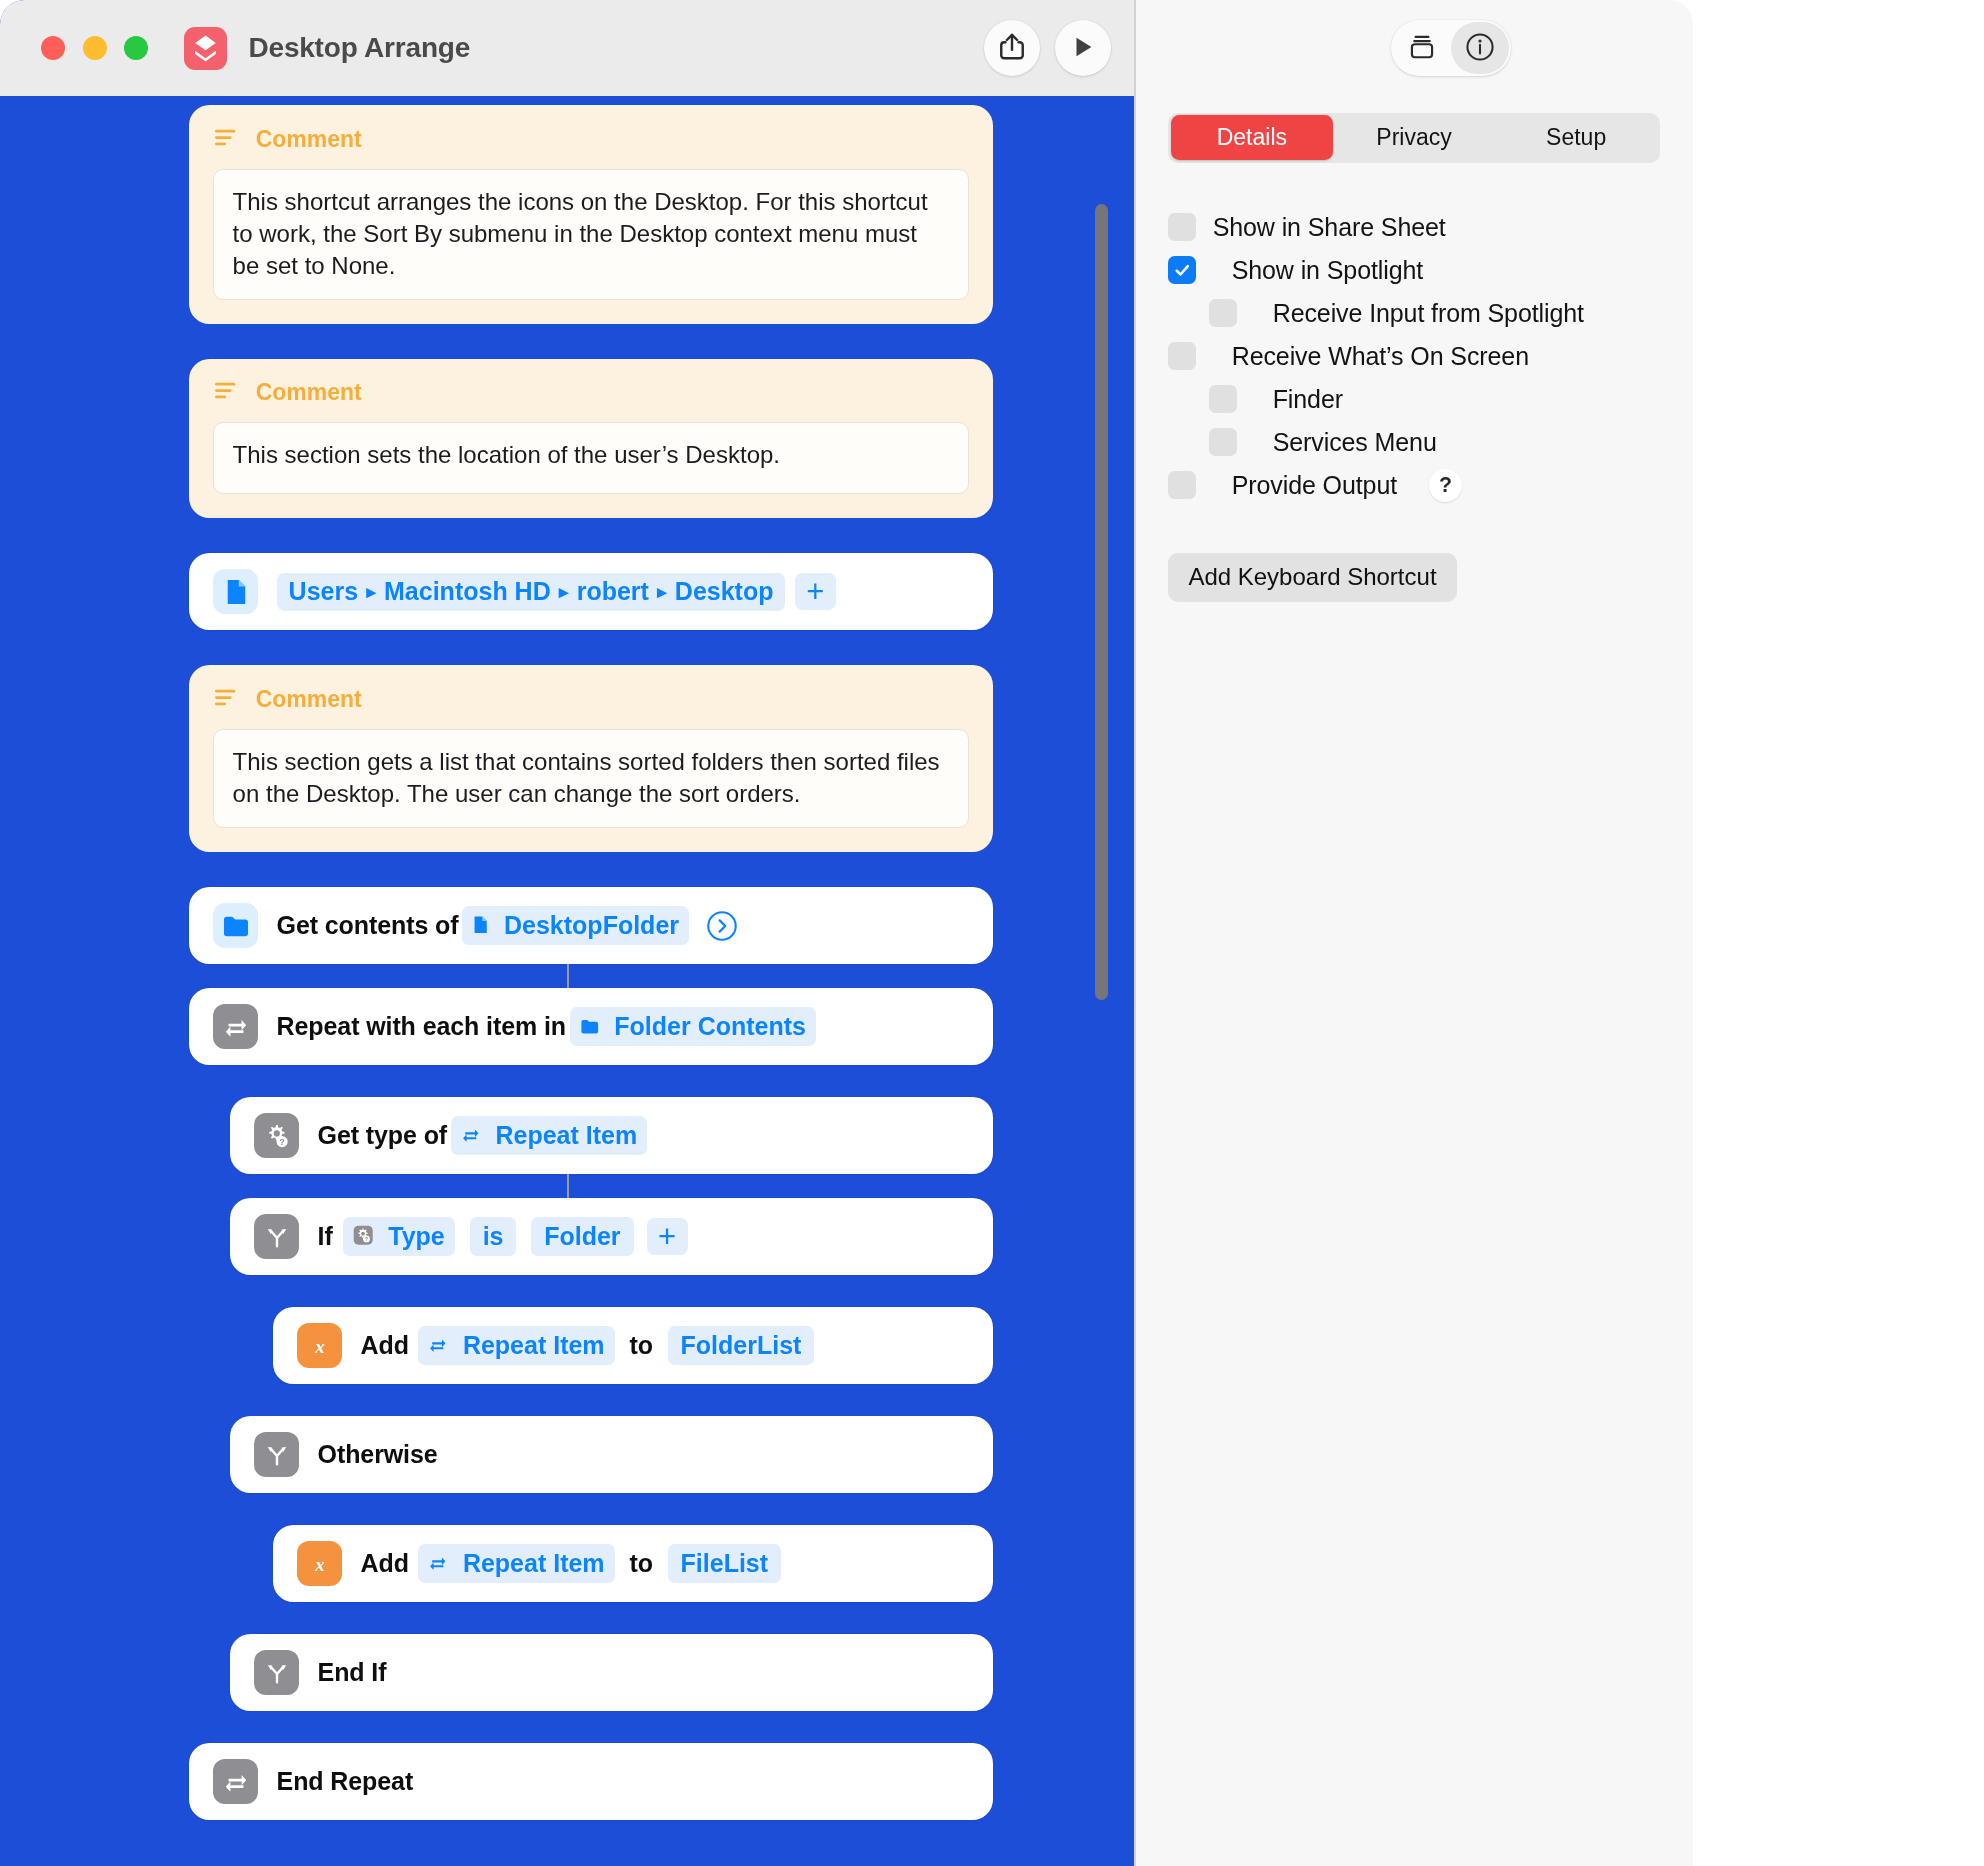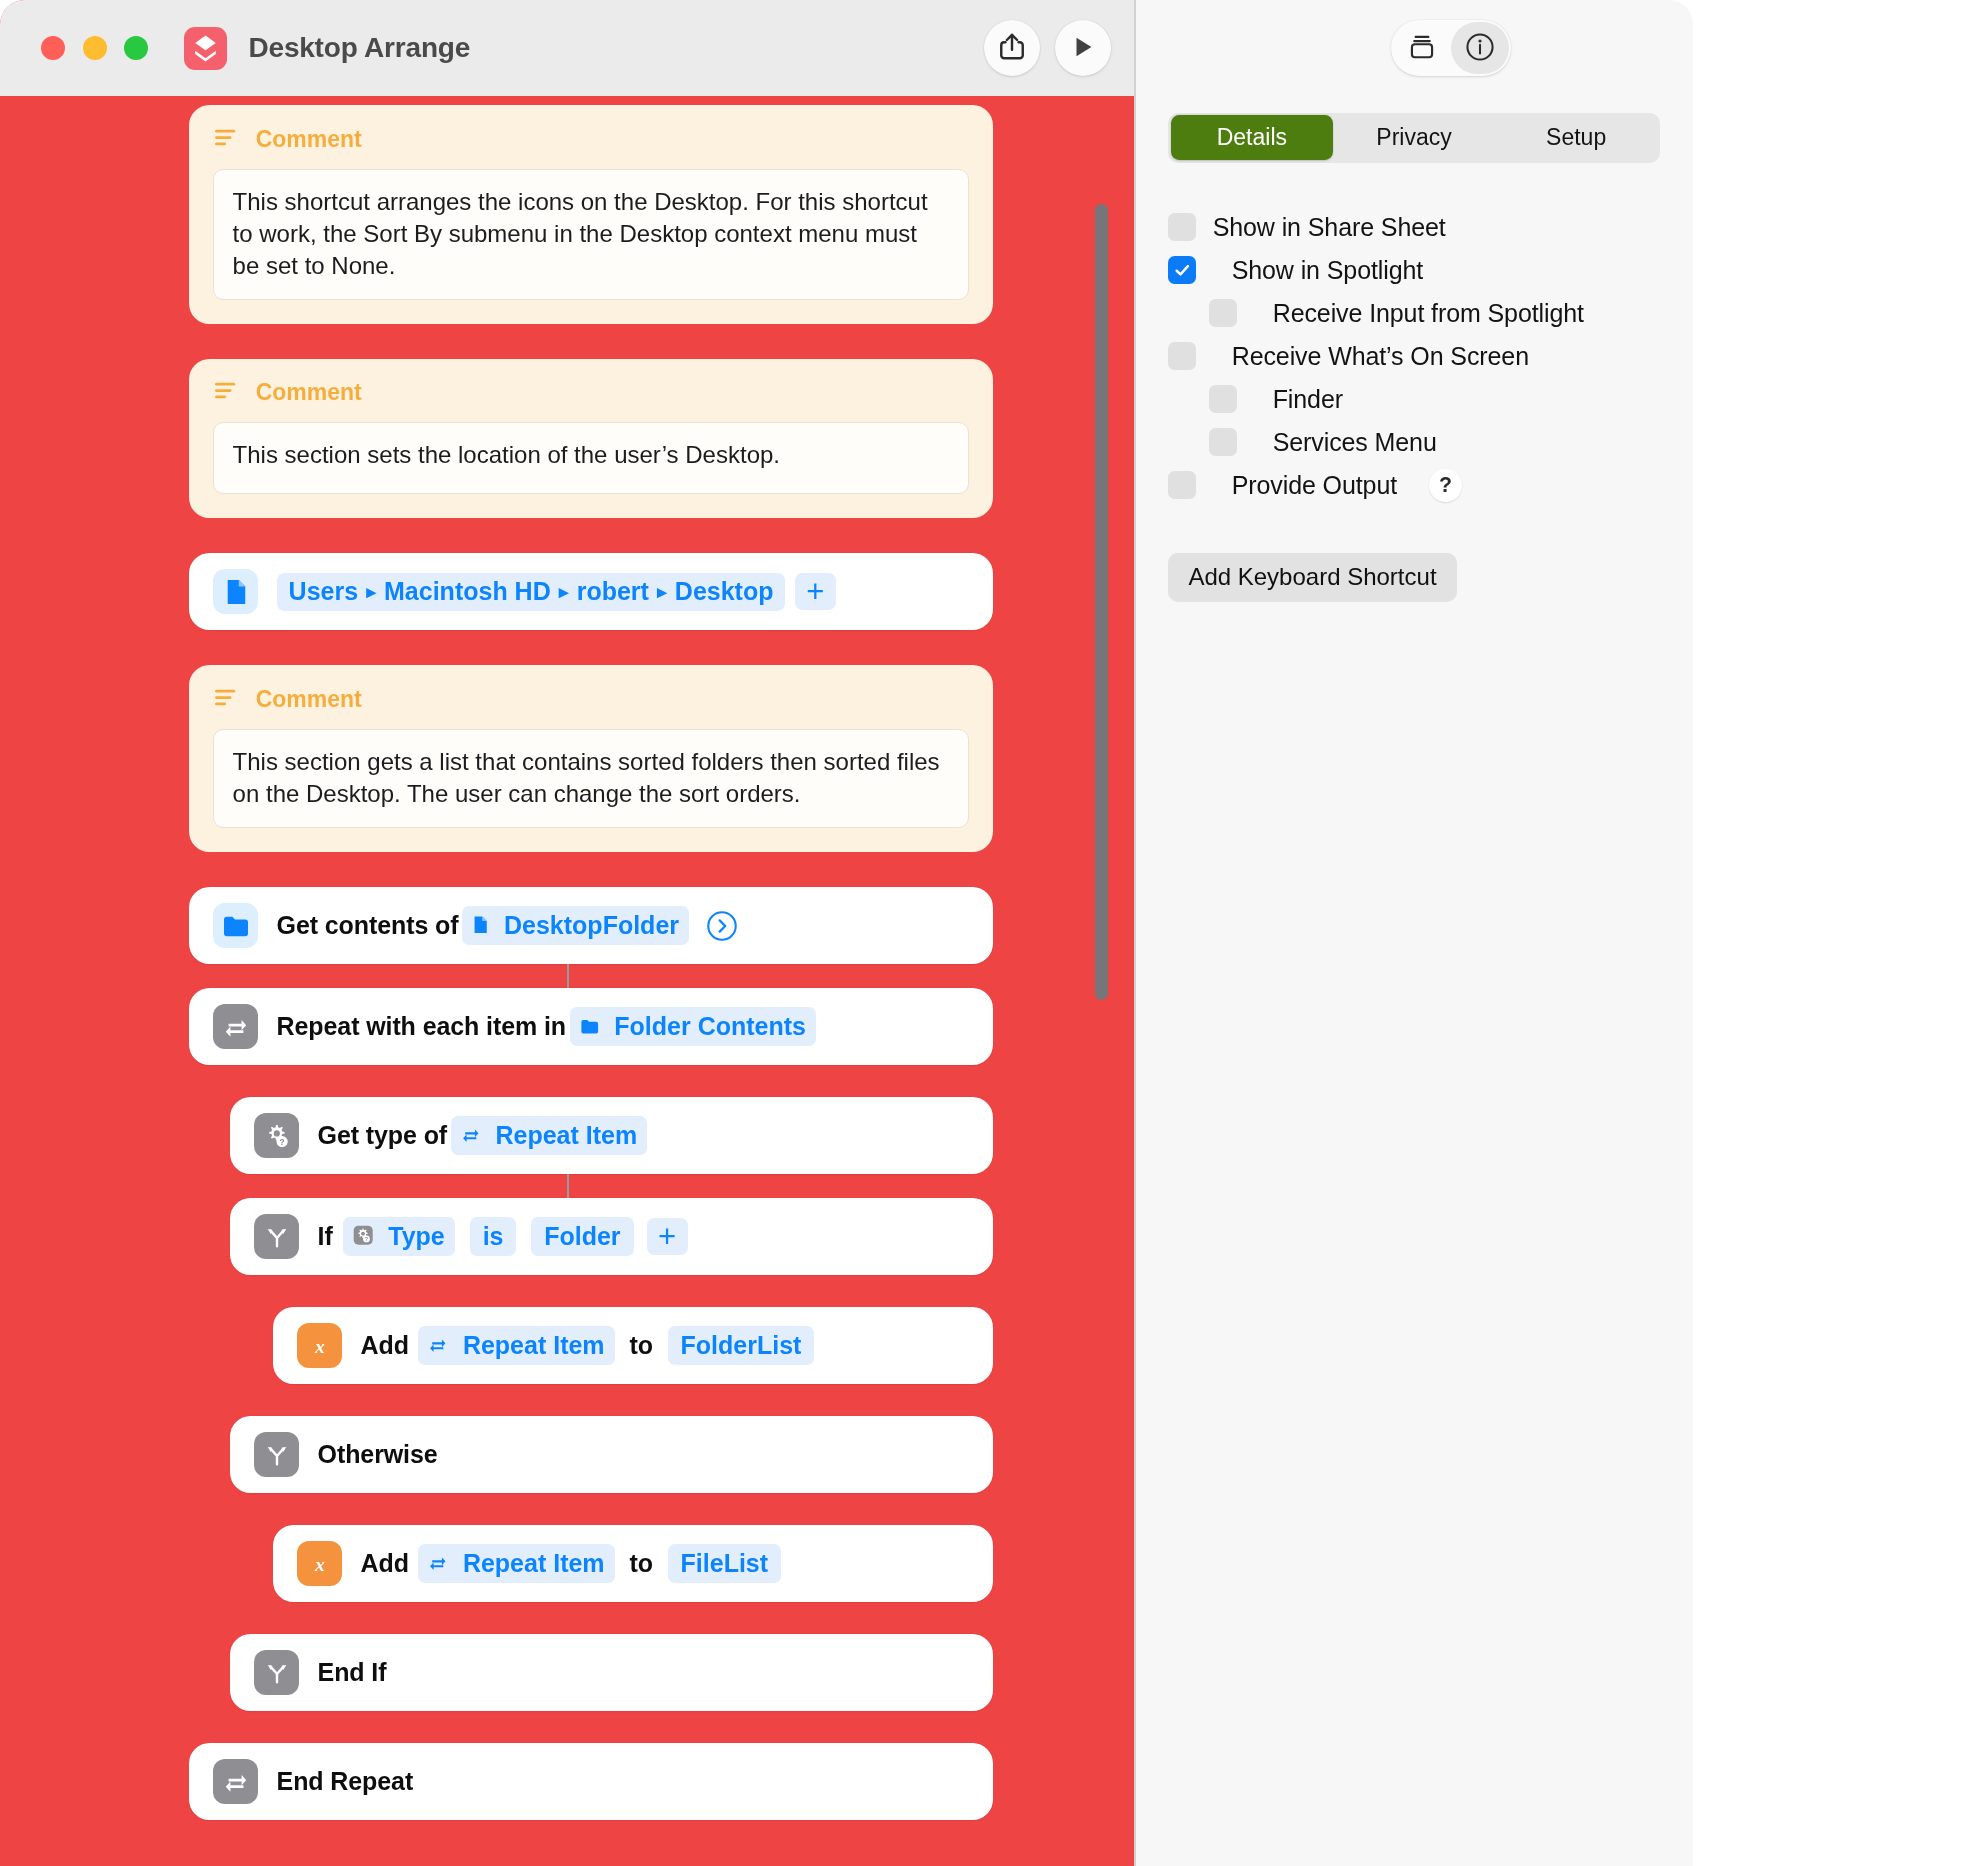--- a/index.html
+++ b/index.html
@@ -20,21 +20,21 @@
     display: flex;
     border-radius: 24px 24px 0 0;
     overflow: hidden;
   }
 
   
   .editor-pane {
     position: relative;
     width: 1136px;
     height: 1866px;
-    background: #ef4444;
+    background: #1d4ed8;
     border-radius: 24px 0 0 0;
     overflow: hidden;
   }
 
   .titlebar {
     position: relative;
     height: 96px;
     display: flex;
     align-items: center;
     padding: 0 0 0 41px;
@@ -287,21 +287,21 @@
   .tab {
     flex: 1;
     text-align: center;
     font-size: 23px;
     color: #141414;
     line-height: 45px;
     border-radius: 8.3px;
     position: relative;
   }
   .tab.active {
-    background: #4d7c0f;
+    background: #ef4444;
     color: #ffffff;
     font-weight: 400;
     box-shadow: 0 0.9px 1.9px rgba(0,0,0,0.18);
   }
 
   .check-list { margin-top: 43px; }
   .check-row {
     display: flex;
     align-items: center;
     height: 43px;

